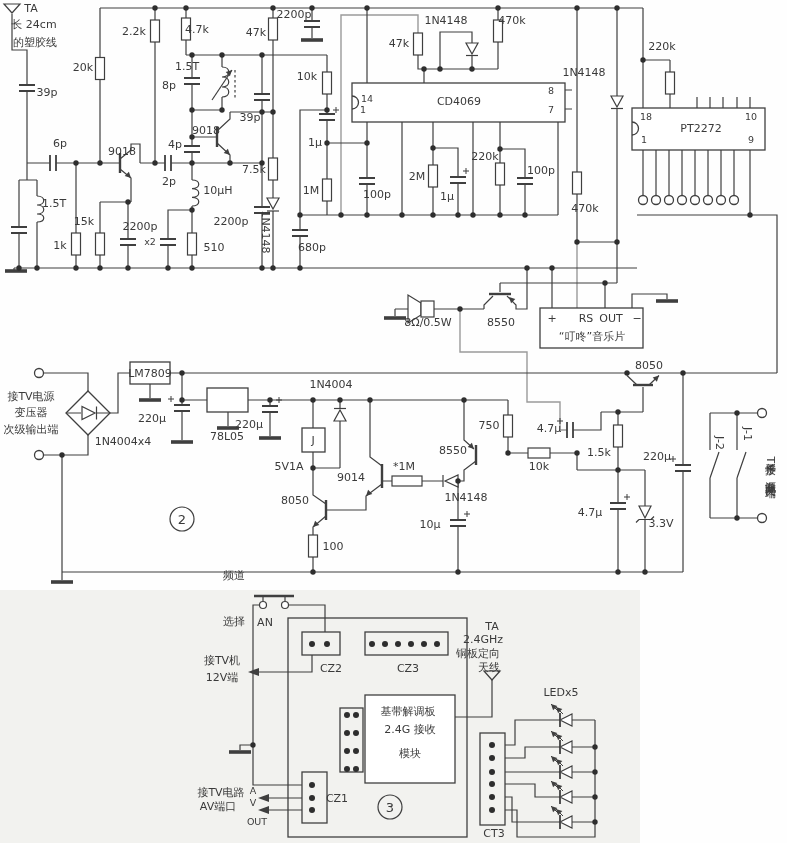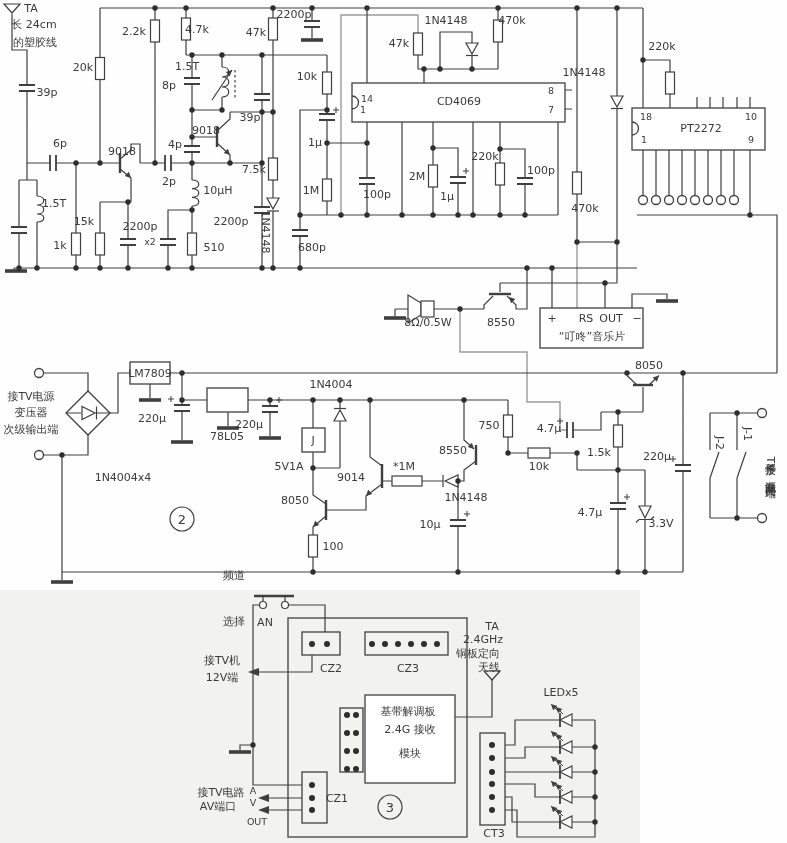--- a/index.html
+++ b/index.html
@@ -517,21 +517,21 @@
       <div class="lbl" style="left: 501px; top: 322px;">8550</div>
       <div class="lbl" style="left: 552px; top: 318px;">+</div>
       <div class="lbl" style="left: 586px; top: 318px;">RS</div>
       <div class="lbl" style="left: 611px; top: 318px;">OUT</div>
       <div class="lbl" style="left: 637px; top: 318px;">−</div>
       <div class="lbl" style="left: 592px; top: 336px;">“叮咚”音乐片</div>
       <div class="lbl" style="left: 649px; top: 365px;">8050</div>
       <div class="lbl" style="left: 31px; top: 396px;">接TV电源</div>
       <div class="lbl" style="left: 31px; top: 412px;">变压器</div>
       <div class="lbl" style="left: 31px; top: 429px;">次级输出端</div>
-      <div class="lbl" style="left: 123px; top: 441px; margin-top: 36px;">1N4004x4</div>
+      <div class="lbl" style="left: 123px; top: 441px;">1N4004x4</div>
       <div class="lbl" style="left: 150px; top: 373px;">LM7809</div>
       <div class="lbl" style="left: 152px; top: 418px;">220µ</div>
       <div class="lbl" style="left: 227px; top: 400px; margin-top: 36px;">78L05</div>
       <div class="lbl" style="left: 249px; top: 424px;">220µ</div>
       <div class="lbl fs13" style="left: 182px; top: 519px;">2</div>
       <div class="lbl" style="left: 331px; top: 384px;">1N4004</div>
       <div class="lbl" style="left: 313px; top: 440px;">J</div>
       <div class="lbl" style="left: 289px; top: 466px;">5V1A</div>
       <div class="lbl" style="left: 351px; top: 477px;">9014</div>
       <div class="lbl" style="left: 404px; top: 466px;">*1M</div>

